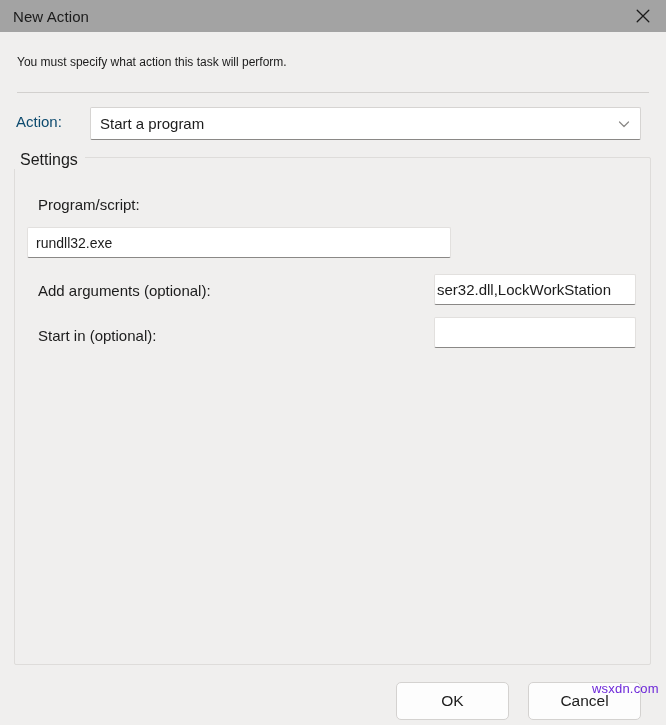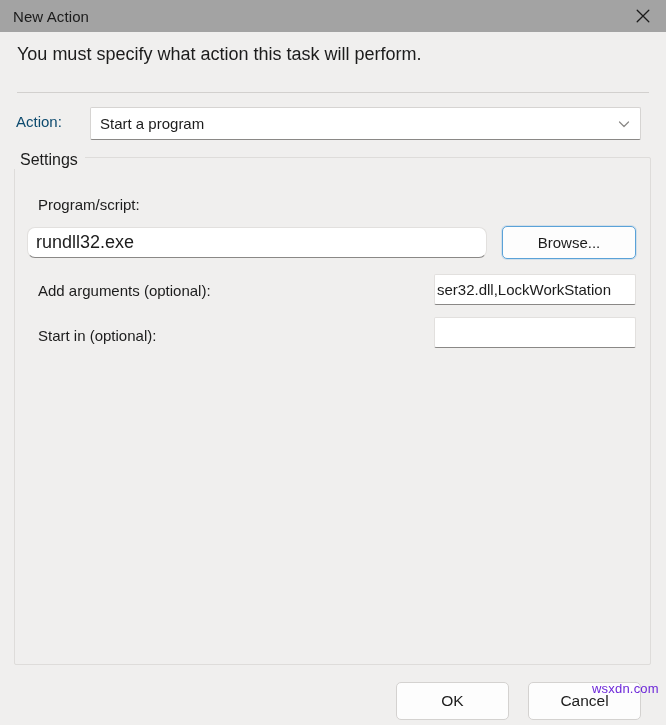--- a/index.html
+++ b/index.html
@@ -49,22 +49,22 @@
     align-items: center;
     justify-content: center;
     cursor: default;
   }
   #close-button svg { display: block; }
 
   
   #header-text {
     position: absolute;
     left: 17px;
-    top: 44px;
-    font-size: 18px;
+    top: 55px;
+    font-size: 12px;
     color: #1c1c1c;
     white-space: nowrap;
   }
   #header-divider {
     position: absolute;
     left: 17px;
     top: 92px;
     width: 632px;
     height: 1px;
     background: #d2d0ce;
@@ -138,29 +138,29 @@
     left: 38px;
     top: 196px;
     font-size: 15px;
     color: #1c1c1c;
     white-space: nowrap;
   }
   #program-input {
     position: absolute;
     left: 27px;
     top: 227px;
-    width: 460px;
+    width: 424px;
     height: 31px;
     background: #ffffff;
     border: 1px solid #e2e0de;
     border-bottom: 1px solid #8a8886;
-    border-radius: 8px;
-    box-sizing: border-box;
-    font-family: "Liberation Sans", sans-serif;
-    font-size: 18px;
+    border-radius: 2px;
+    box-sizing: border-box;
+    font-family: "Liberation Sans", sans-serif;
+    font-size: 14px;
     color: #1c1c1c;
     padding: 0 8px;
     outline: none;
   }
   #browse-button {
     position: absolute;
     left: 502px;
     top: 226px;
     width: 134px;
     height: 33px;
@@ -293,21 +293,20 @@
         <path d="M2.5 5 L7 9.5 L11.5 5" stroke="#8a8886" stroke-width="1.2" fill="none" stroke-linecap="round" stroke-linejoin="round"></path>
       </svg>
     </span>
   </div>
 
   <div id="settings-group"></div>
   <div id="settings-legend">Settings</div>
 
   <div id="program-label">Program/script:</div>
   <input id="program-input" type="text" value="rundll32.exe" style="">
-  <button id="browse-button">Browse...</button>
 
   <div id="arguments-label">Add arguments (optional):</div>
   <input id="arguments-input" type="text" value="ser32.dll,LockWorkStation" style="">
 
   <div id="startin-label">Start in (optional):</div>
   <input id="startin-input" type="text" value="" style="">
 
   <button id="ok-button" class="footer-button">OK</button>
   <button id="cancel-button" class="footer-button">Cancel</button>
 

